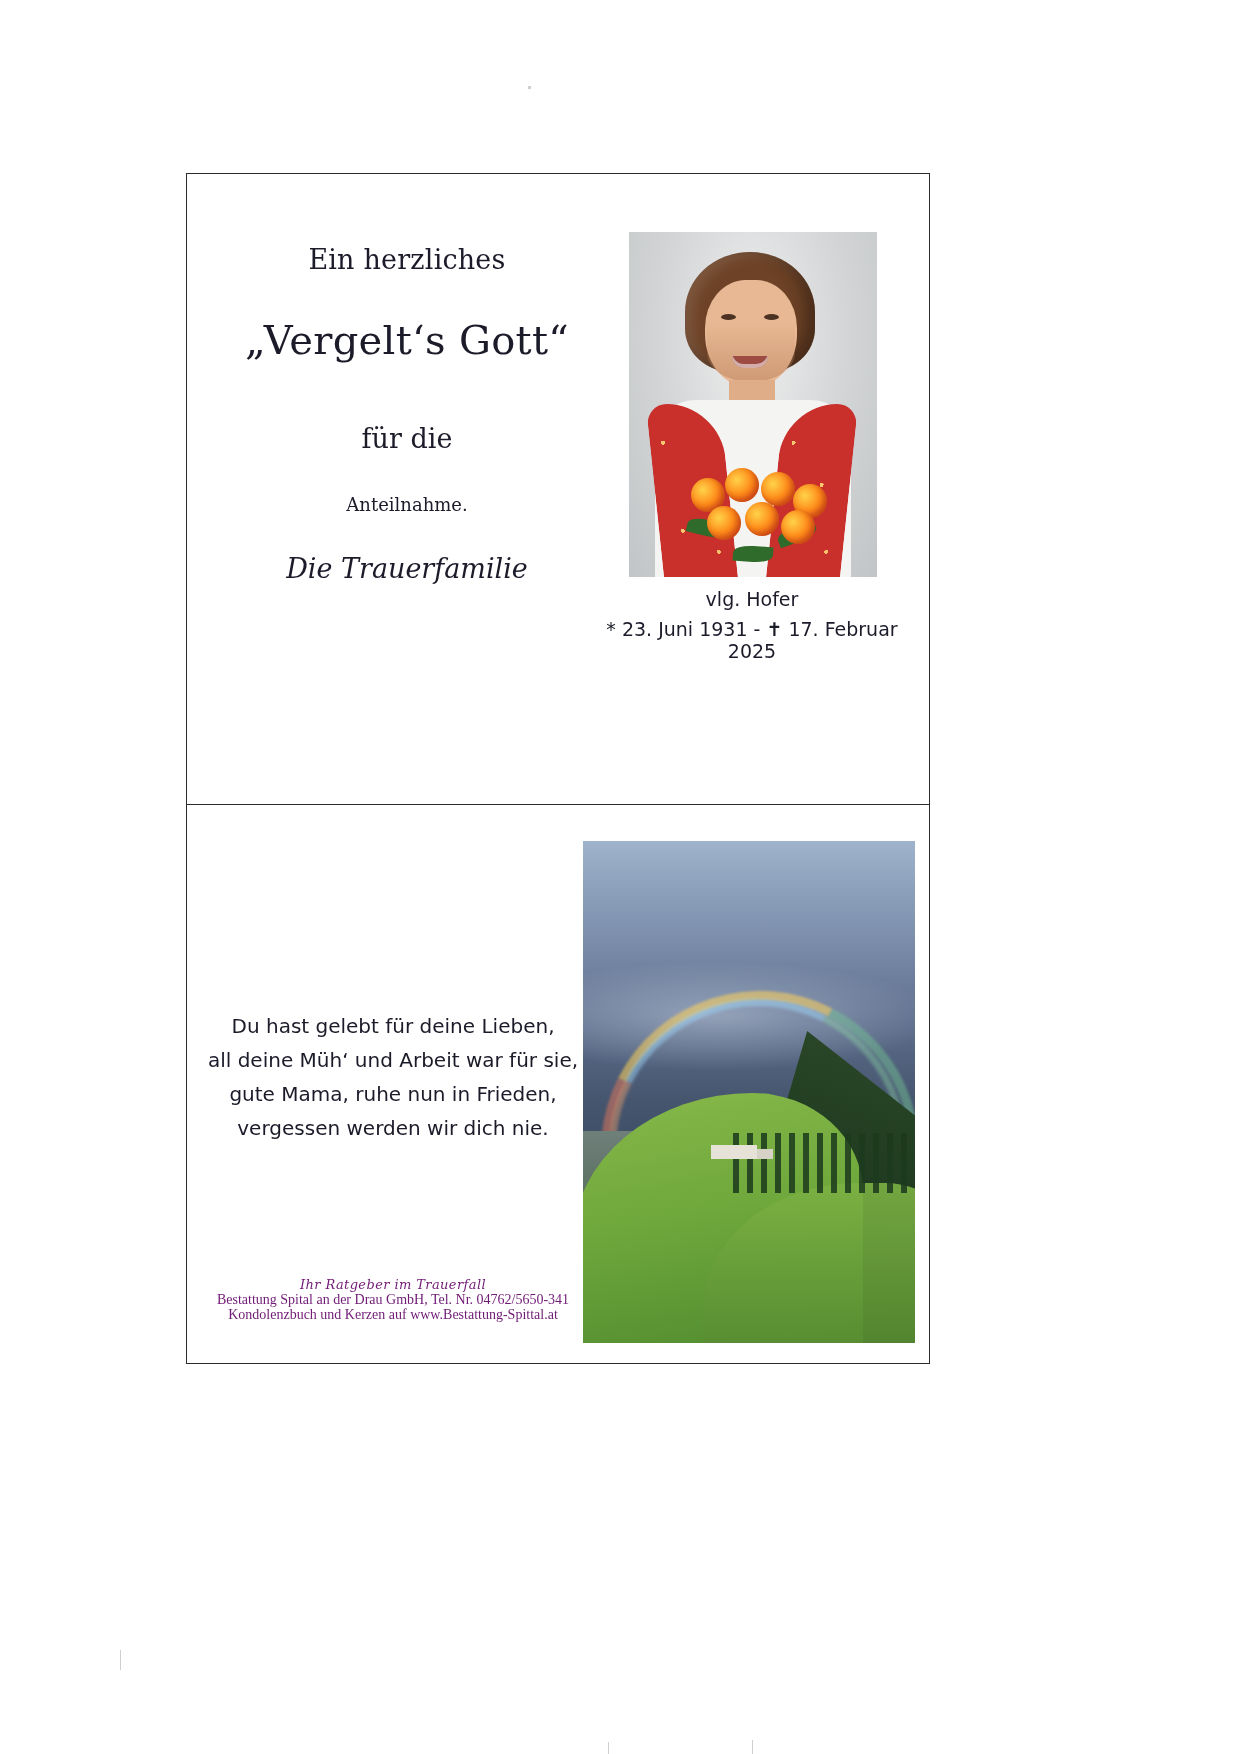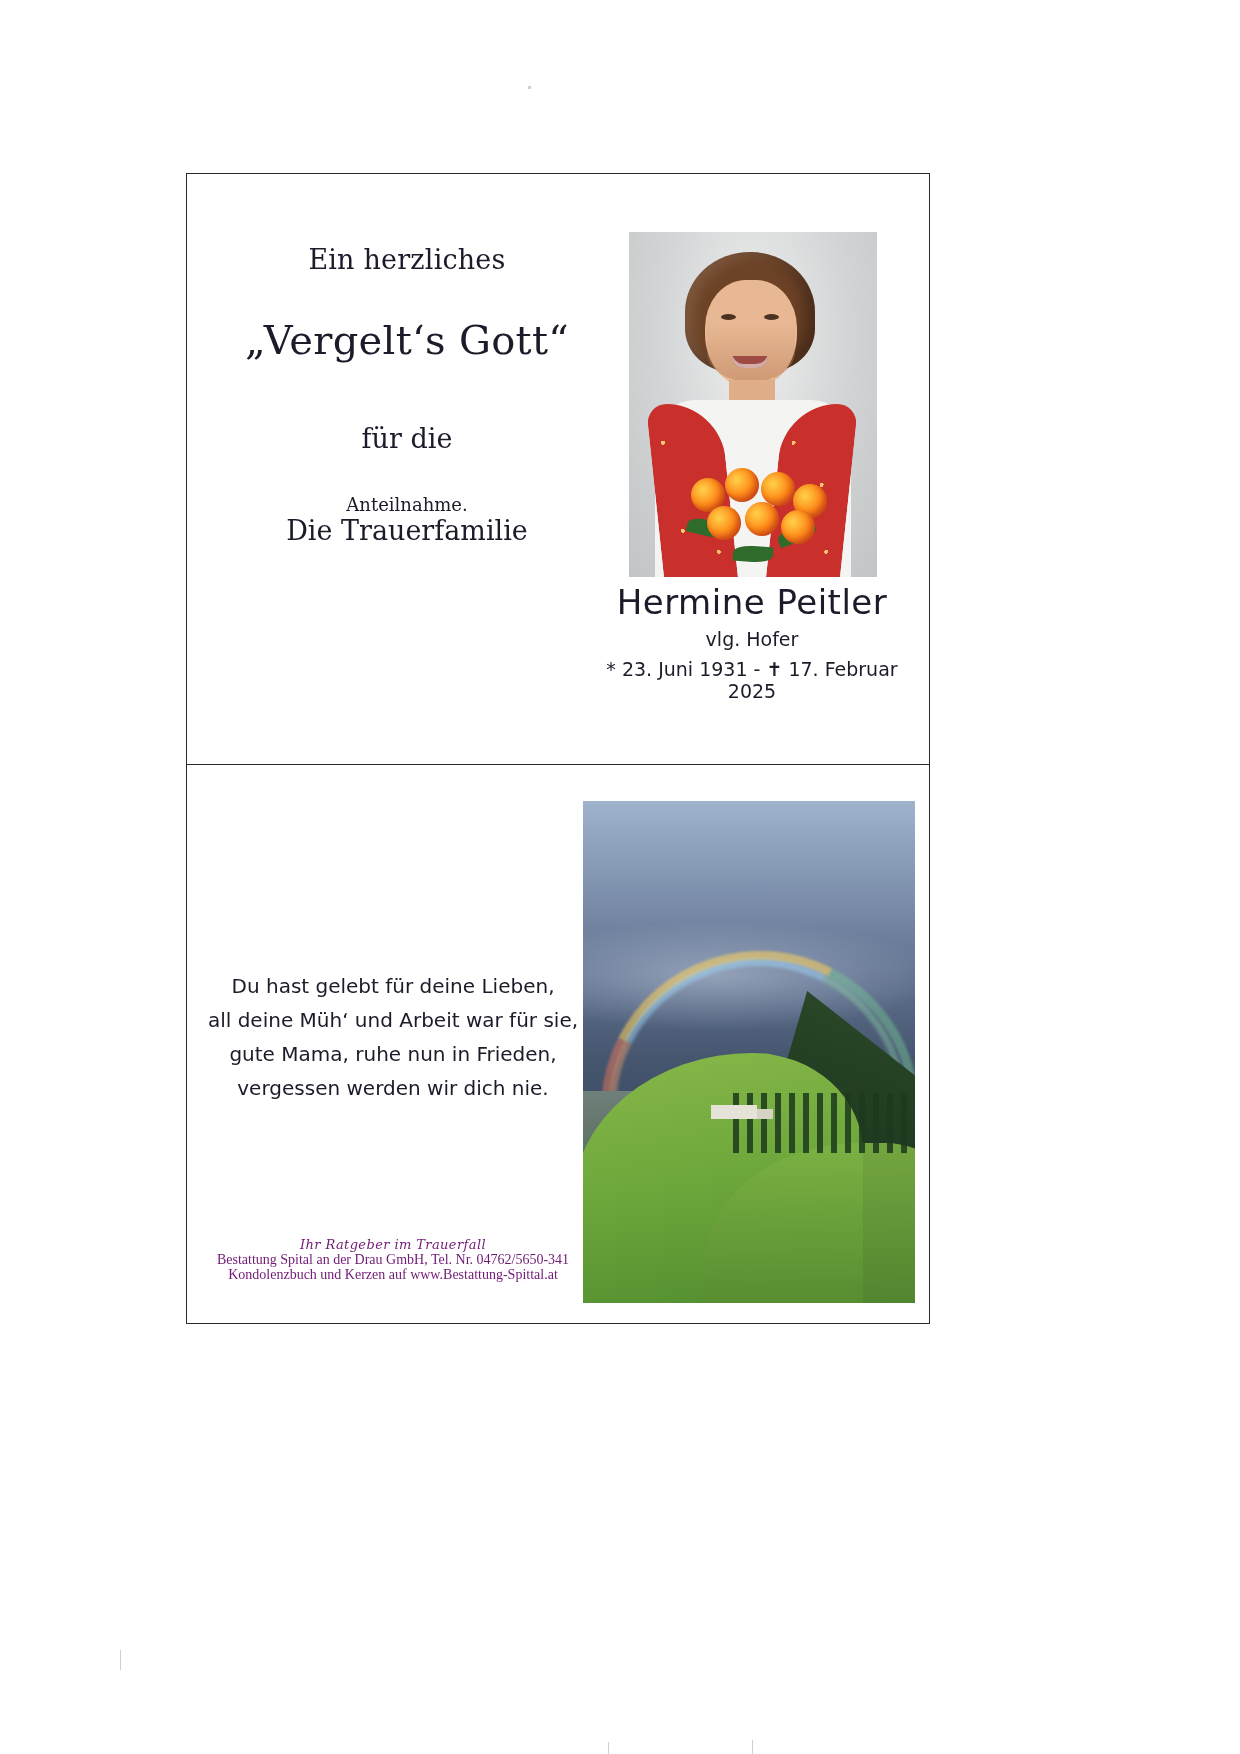--- a/index.html
+++ b/index.html
@@ -51,20 +51,22 @@
   .thanks-line-3 {
     font-size: 27px;
     margin-top: 60px;
   }
   .thanks-line-4 {
     font-size: 18px;
     margin-top: 40px;
   }
   .thanks-line-5 {
     font-size: 27px;
+    margin-top: 38px;
+    font-style: italic;
   }
   .thanks-place {
     position: absolute;
     left: 40px;
     top: 478px;
     width: 360px;
     text-align: center;
     font-size: 22px;
     font-family: "DejaVu Serif", serif;
     color: #1b1b2a;
@@ -211,21 +213,21 @@
     margin-top: 6px;
   }
   .name-block .dates {
     font-size: 19px;
     margin-top: 8px;
   }
 
   
   #card-verse {
     left: 186px;
-    top: 764px;
+    top: 804px;
     width: 744px;
     height: 560px;
   }
   .verse-text {
     position: absolute;
     left: 16px;
     top: 204px;
     width: 380px;
     text-align: center;
     font-family: "DejaVu Sans", sans-serif;
@@ -387,21 +389,20 @@
       <div class="rose" style="left:40px; top:0px;"></div>
       <div class="rose" style="left:76px; top:4px;"></div>
       <div class="rose" style="left:108px;top:16px;"></div>
       <div class="rose" style="left:22px; top:38px;"></div>
       <div class="rose" style="left:60px; top:34px;"></div>
       <div class="rose" style="left:96px; top:42px;"></div>
     </div>
   </div>
 
   <div class="name-block">
-    <div class="full-name">Hermine Peitler</div>
     <div class="nickname">vlg. Hofer</div>
     <div class="dates">* 23. Juni 1931 - ✝ 17. Februar 2025</div>
   </div>
 </div>
 
 <div class="card" id="card-verse">
 
   <div class="verse-text">
     <div>Du hast gelebt für deine Lieben,</div>
     <div>all deine Müh‘ und Arbeit war für sie,</div>

